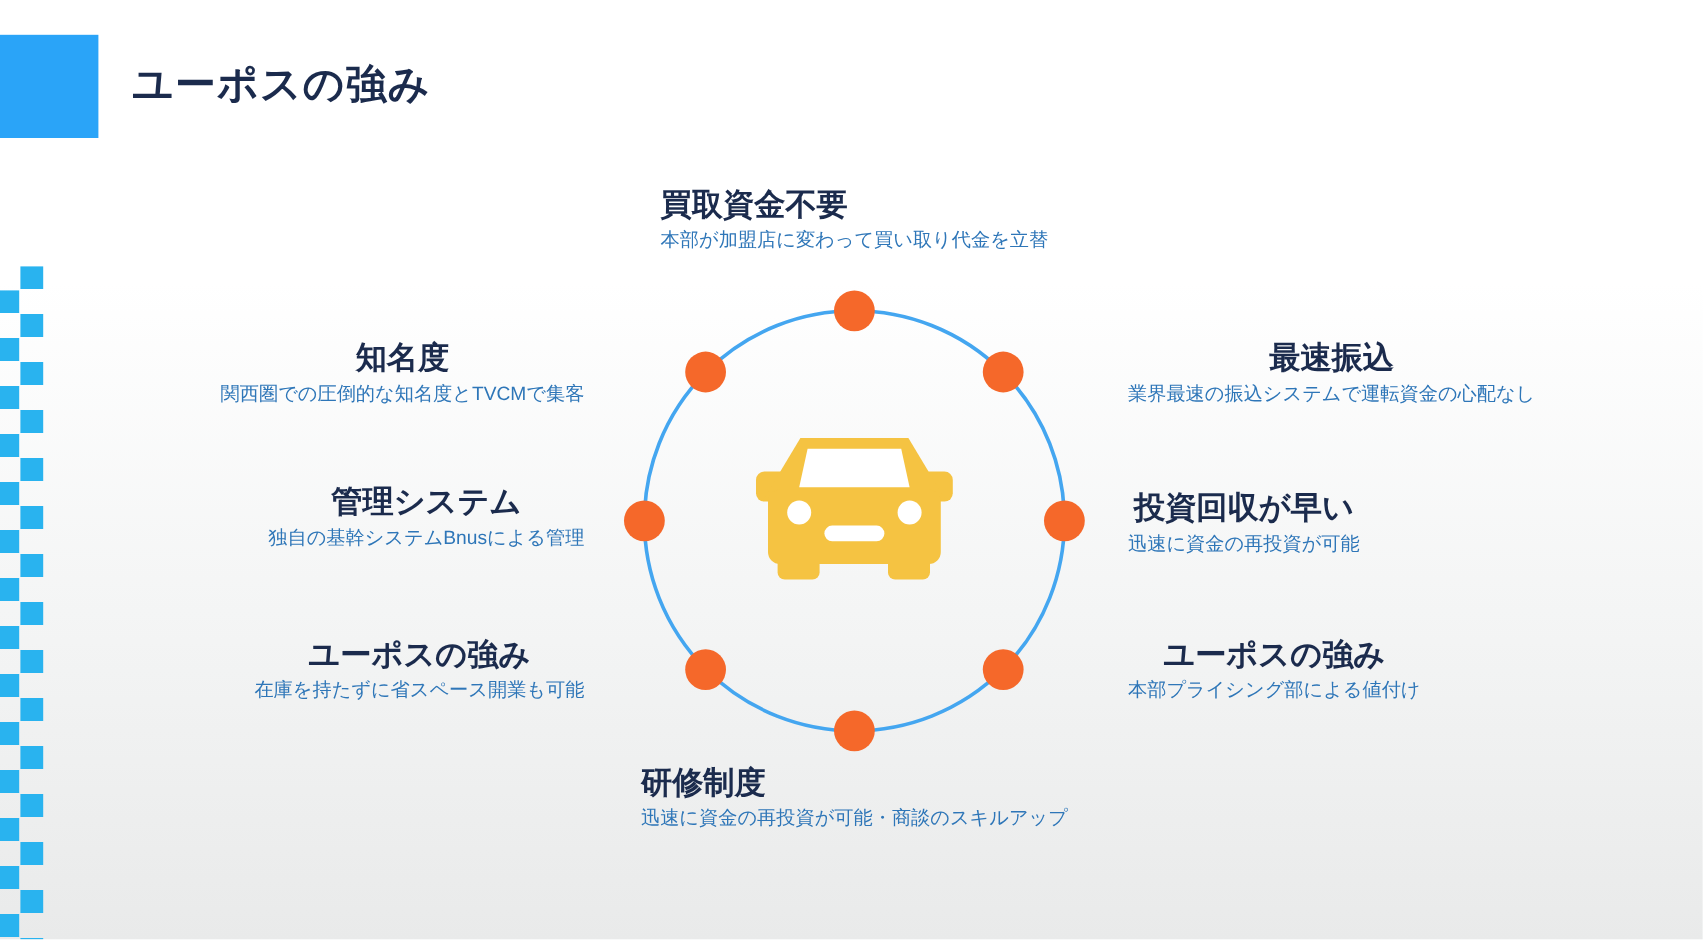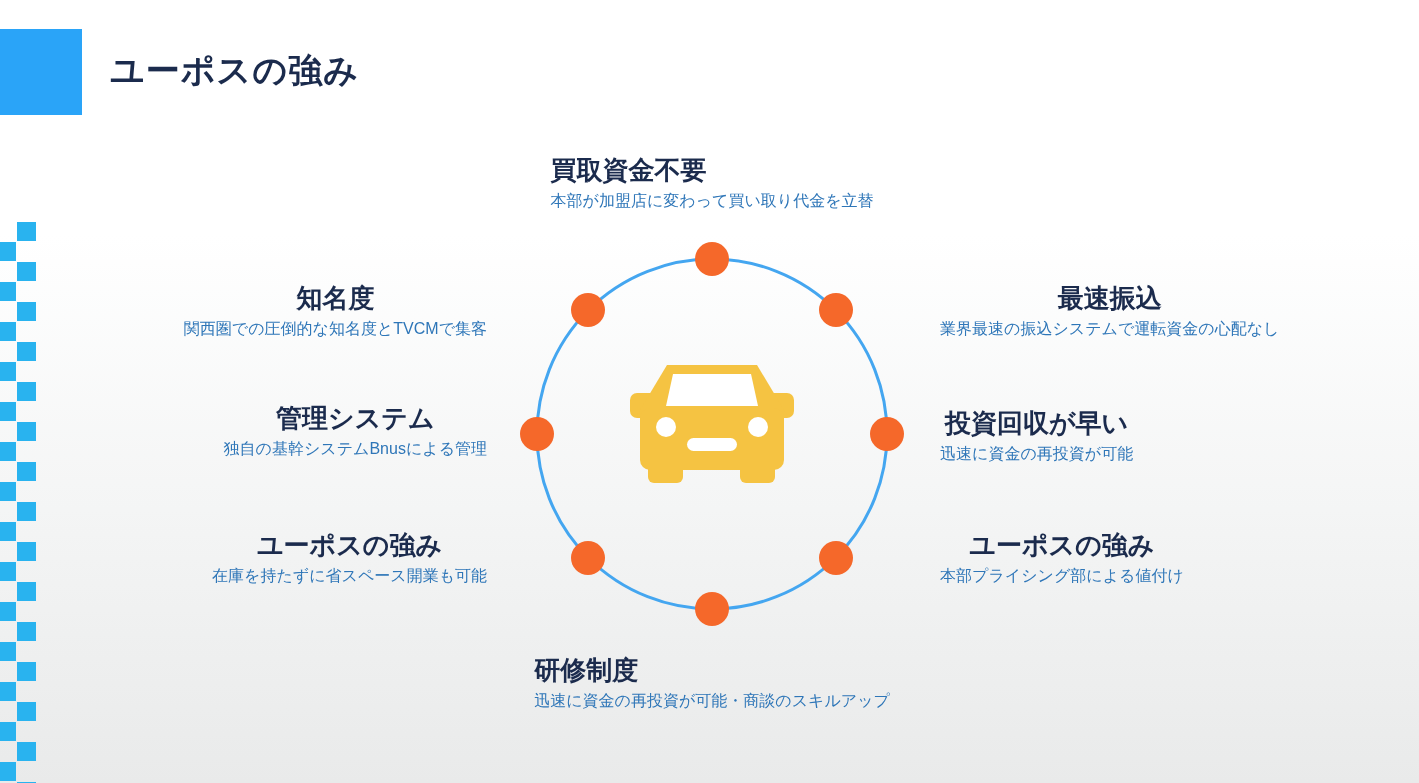--- a/index.html
+++ b/index.html
@@ -84,21 +84,21 @@
   <div class="item align-l" style="top:409px">
     <div class="t">投資回収が早い</div>
     <div class="s">迅速に資金の再投資が可能</div>
   </div>
 
   <div class="item align-l" style="top:531px">
     <div class="t">ユーポスの強み</div>
     <div class="s">本部プライシング部による値付け</div>
   </div>
 
-  <div class="item center-x" style="top:656px">
+  <div class="item center-x" style="top:638px">
     <div class="t">研修制度</div>
     <div class="s">迅速に資金の再投資が可能・商談のスキルアップ</div>
   </div>
 
   <div class="item align-r" style="top:531px">
     <div class="t">ユーポスの強み</div>
     <div class="s">在庫を持たずに省スペース開業も可能</div>
   </div>
 
   <div class="item align-r" style="top:404px">

